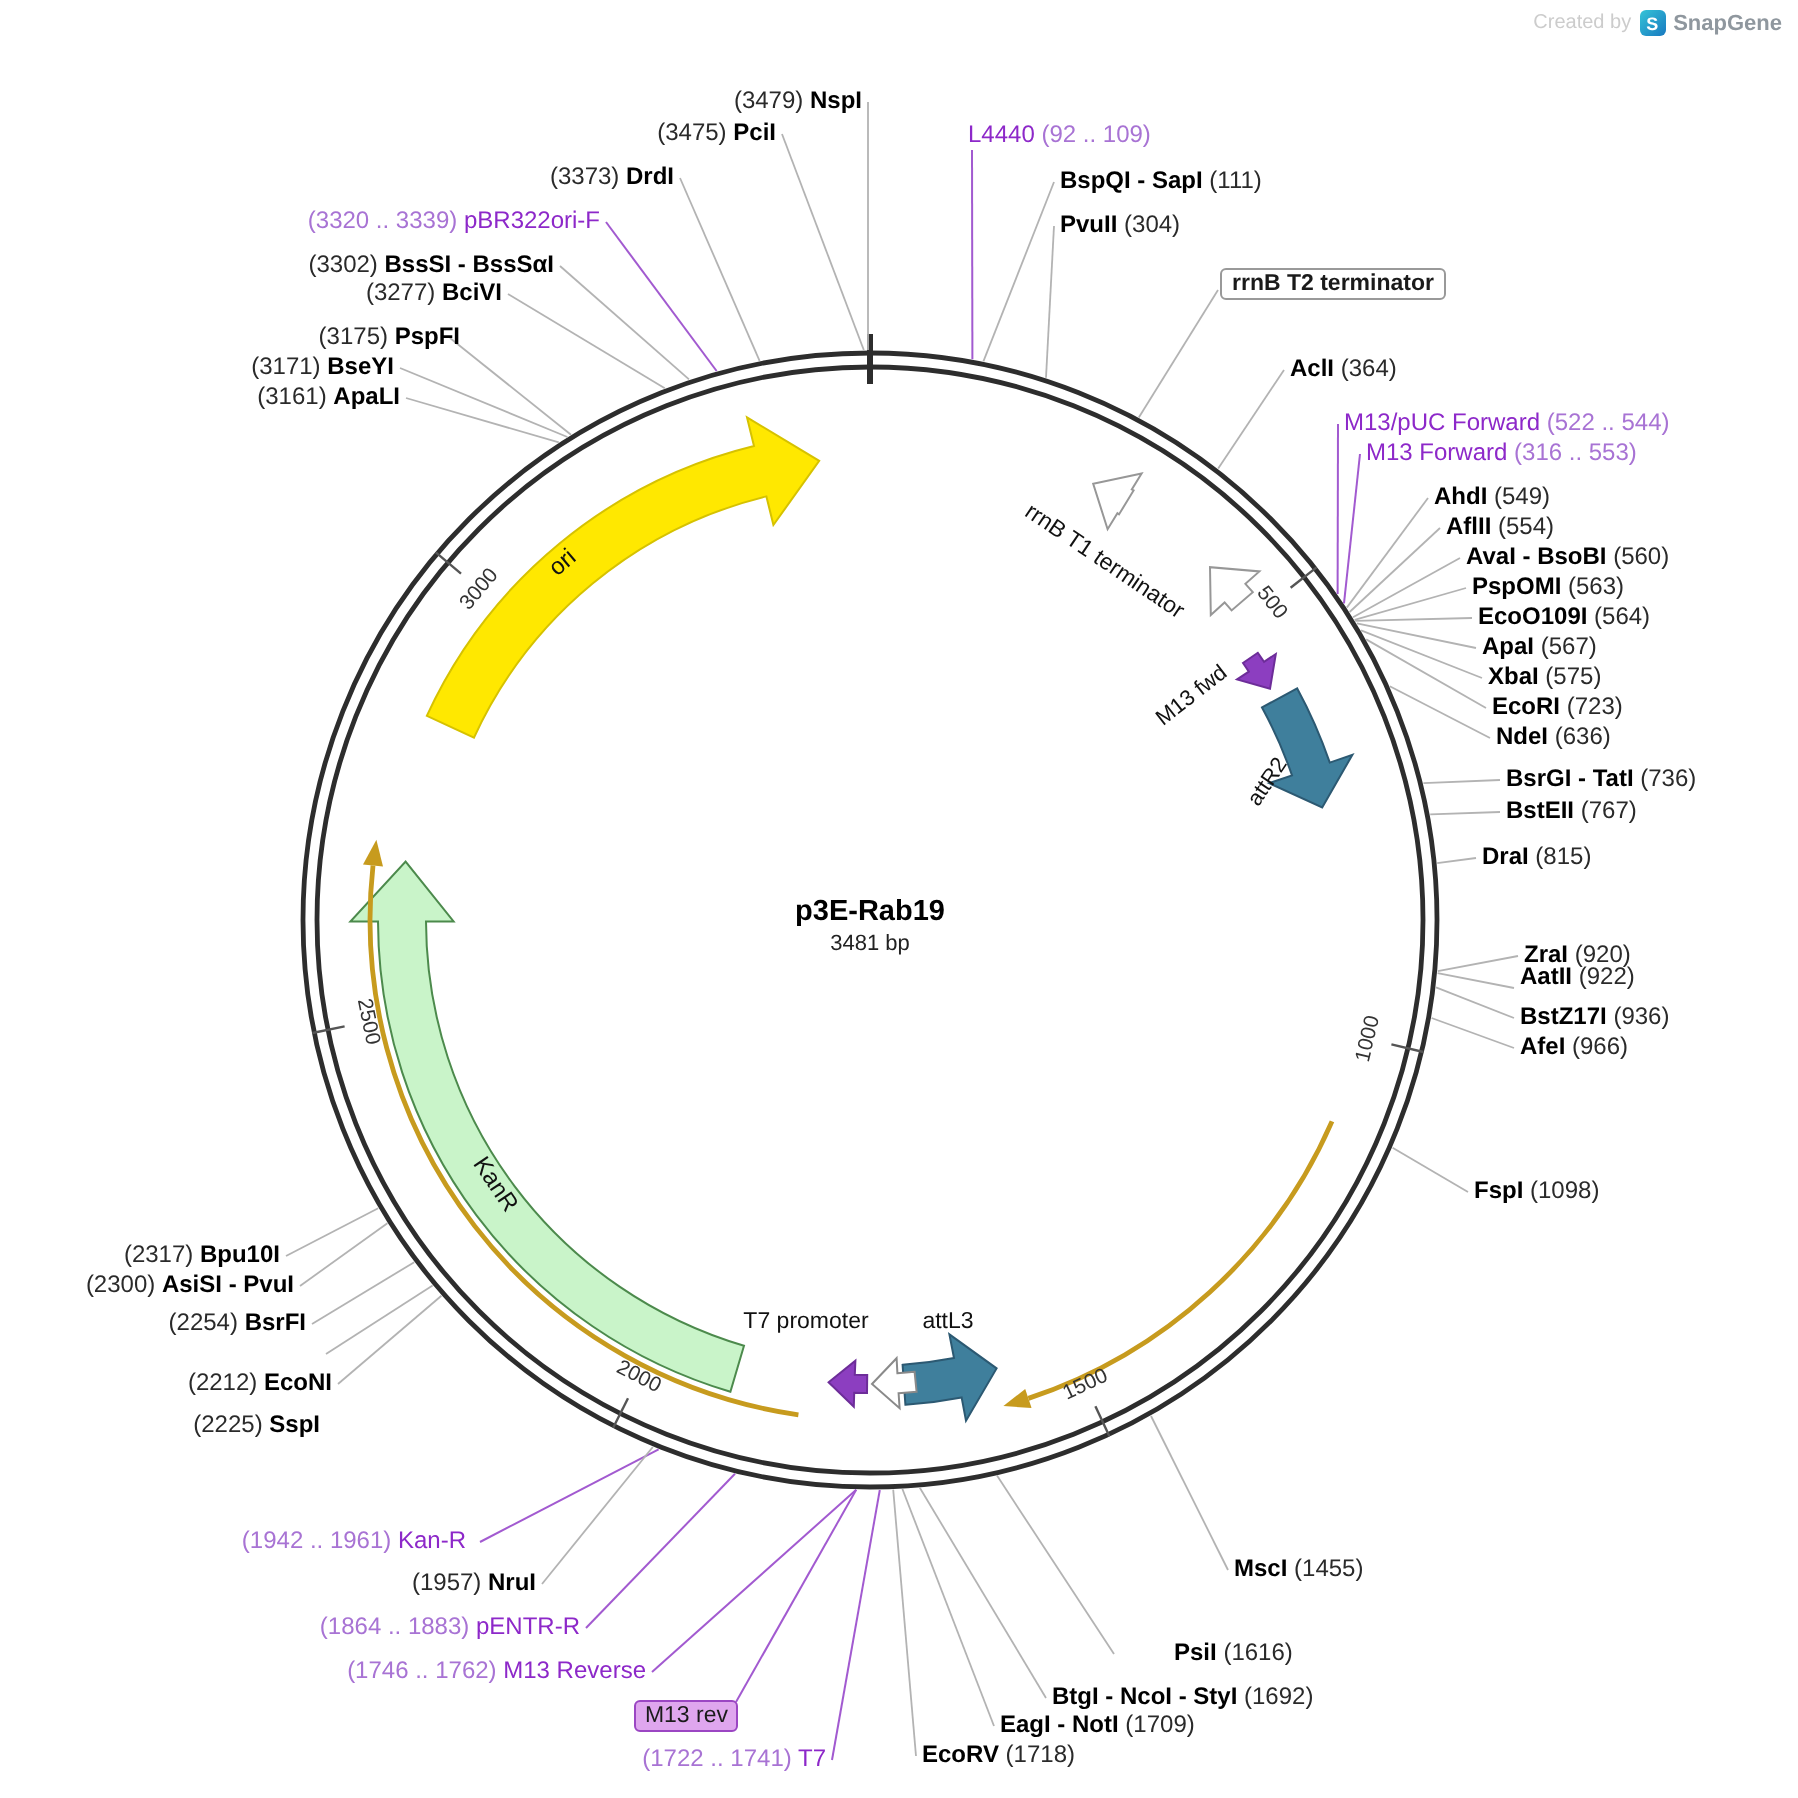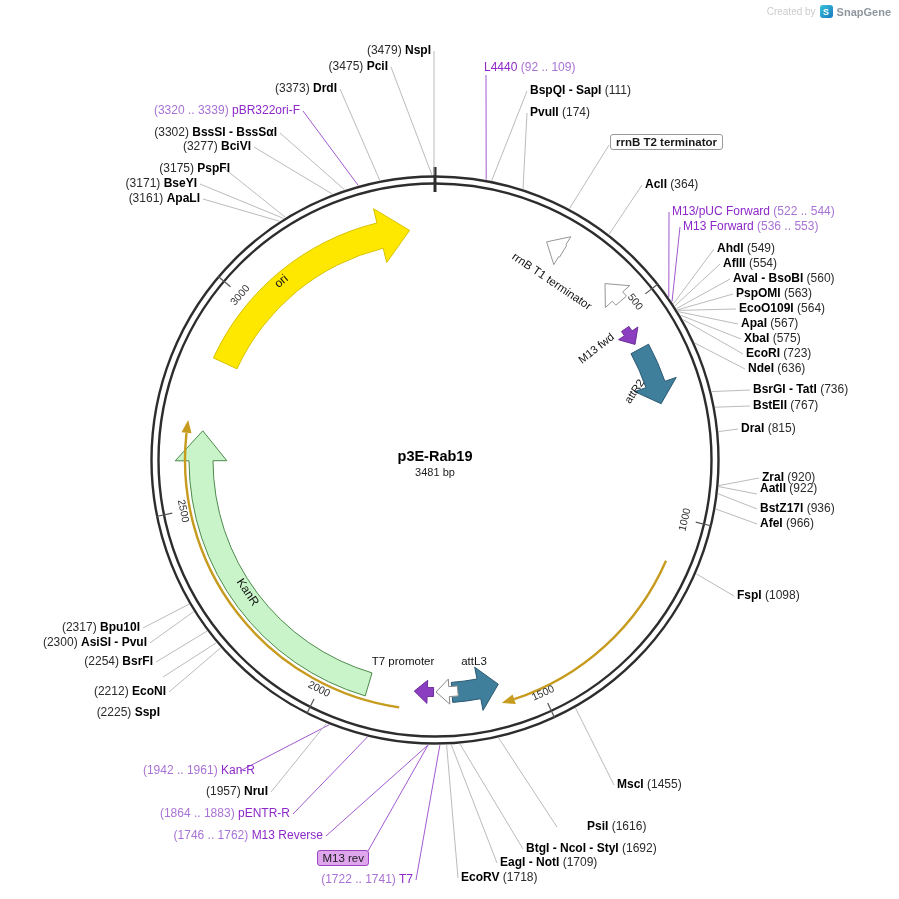--- a/index.html
+++ b/index.html
@@ -140,21 +140,21 @@
     <div class="lbl e" style="top: 126px; right: 622px;"><span class="pre">(3302) </span><span class="name">BssSI - BssSαI</span></div>
     <div class="lbl e" style="top: 140px; right: 648px;"><span class="pre">(3277) </span><span class="name">BciVI</span></div>
     <div class="lbl e" style="top: 162px; right: 669px; text-align: center;"><span class="pre">(3175) </span><span class="name">PspFI</span></div>
     <div class="lbl e" style="top: 177px; right: 702px;"><span class="pre">(3171) </span><span class="name">BseYI</span></div>
     <div class="lbl e" style="top: 192px; right: 699px;"><span class="pre">(3161) </span><span class="name">ApaLI</span></div>
     <div class="lbl e" style="top: 621px; right: 759px;"><span class="pre">(2317) </span><span class="name">Bpu10I</span></div>
     <div class="lbl e" style="top: 636px; right: 752px;"><span class="pre">(2300) </span><span class="name">AsiSI - PvuI</span></div>
     <div class="lbl e" style="top: 655px; right: 746px;"><span class="pre">(2254) </span><span class="name">BsrFI</span></div>
     <div class="lbl e" style="top: 670px; right: 739px; margin-top: 36px;"><span class="pre">(2225) </span><span class="name">SspI</span></div>
     <div class="lbl e" style="top: 685px; right: 733px;"><span class="pre">(2212) </span><span class="name">EcoNI</span></div>
-    <div class="lbl p" style="top: 764px; right: 644px;"><span class="pre">(1942 .. 1961) </span><span class="name">Kan-R</span></div>
+    <div class="lbl p" style="top: 764px; right: 666px;"><span class="pre">(1942 .. 1961) </span><span class="name">Kan-R</span></div>
     <div class="lbl e" style="top: 785px; right: 631px;"><span class="pre">(1957) </span><span class="name">NruI</span></div>
     <div class="lbl p" style="top: 807px; right: 609px;"><span class="pre">(1864 .. 1883) </span><span class="name">pENTR-R</span></div>
     <div class="lbl p" style="top: 829px; right: 576px;"><span class="pre">(1746 .. 1762) </span><span class="name">M13 Reverse</span></div>
     <div class="lbl box-p" style="top: 850px; right: 530px;"><span class="name">M13 rev</span></div>
     <div class="lbl p" style="top: 873px; right: 486px;"><span class="pre">(1722 .. 1741) </span><span class="name">T7</span></div>
     <div class="lbl e" style="top: 871px; left: 461px;"><span class="name">EcoRV</span><span class="post"> (1718)</span></div>
     <div class="lbl e" style="top: 856px; left: 500px;"><span class="name">EagI - NotI</span><span class="post"> (1709)</span></div>
     <div class="lbl e" style="top: 842px; left: 526px;"><span class="name">BtgI - NcoI - StyI</span><span class="post"> (1692)</span></div>
     <div class="lbl e" style="top: 820px; left: 560px; margin-left: 27px;"><span class="name">PsiI</span><span class="post"> (1616)</span></div>
     <div class="lbl e" style="top: 778px; left: 617px;"><span class="name">MscI</span><span class="post"> (1455)</span></div>
@@ -168,25 +168,25 @@
     <div class="lbl e" style="top: 383px; left: 753px;"><span class="name">BsrGI - TatI</span><span class="post"> (736)</span></div>
     <div class="lbl e" style="top: 362px; left: 748px;"><span class="name">NdeI</span><span class="post"> (636)</span></div>
     <div class="lbl e" style="top: 347px; left: 746px;"><span class="name">EcoRI</span><span class="post"> (723)</span></div>
     <div class="lbl e" style="top: 332px; left: 744px;"><span class="name">XbaI</span><span class="post"> (575)</span></div>
     <div class="lbl e" style="top: 317px; left: 741px;"><span class="name">ApaI</span><span class="post"> (567)</span></div>
     <div class="lbl e" style="top: 302px; left: 739px;"><span class="name">EcoO109I</span><span class="post"> (564)</span></div>
     <div class="lbl e" style="top: 287px; left: 736px;"><span class="name">PspOMI</span><span class="post"> (563)</span></div>
     <div class="lbl e" style="top: 272px; left: 733px;"><span class="name">AvaI - BsoBI</span><span class="post"> (560)</span></div>
     <div class="lbl e" style="top: 257px; left: 723px;"><span class="name">AflII</span><span class="post"> (554)</span></div>
     <div class="lbl e" style="top: 242px; left: 717px;"><span class="name">AhdI</span><span class="post"> (549)</span></div>
-    <div class="lbl p" style="top: 220px; left: 683px;"><span class="name">M13 Forward</span><span class="post"> (536 .. 553)</span></div>
+    <div class="lbl p" style="top: 220px; left: 683px;"><span class="name">M13 Forward</span><span class="post"> (316 .. 553)</span></div>
     <div class="lbl p" style="top: 205px; left: 672px;"><span class="name">M13/pUC Forward</span><span class="post"> (522 .. 544)</span></div>
     <div class="lbl e" style="top: 178px; left: 645px;"><span class="name">AclI</span><span class="post"> (364)</span></div>
     <div class="lbl box-w" style="top: 134px; left: 610px;"><span class="name">rrnB T2 terminator</span></div>
-    <div class="lbl e" style="top: 106px; left: 530px;"><span class="name">PvuII</span><span class="post"> (174)</span></div>
+    <div class="lbl e" style="top: 106px; left: 530px;"><span class="name">PvuII</span><span class="post"> (304)</span></div>
     <div class="lbl e" style="top: 84px; left: 530px;"><span class="name">BspQI - SapI</span><span class="post"> (111)</span></div>
     <div class="lbl p" style="top: 61px; left: 484px;"><span class="name">L4440</span><span class="post"> (92 .. 109)</span></div>
     <div class="inner" style="left: 281px; top: 281px; font-size: 12px; transform: translate(-50%, -50%) rotate(-40deg);">ori</div>
     <div class="inner" style="left: 248px; top: 592px; font-size: 12px; transform: translate(-50%, -50%) rotate(56deg);">KanR</div>
     <div class="inner" style="left: 552px; top: 281px; font-size: 11.5px; transform: translate(-50%, -50%) rotate(34deg);">rrnB T1 terminator</div>
     <div class="inner" style="left: 596px; top: 348px; font-size: 11px; transform: translate(-50%, -50%) rotate(-38deg);">M13 fwd</div>
     <div class="inner" style="left: 634px; top: 391px; font-size: 11px; transform: translate(-50%, -50%) rotate(-56deg);">attR2</div>
     <div class="inner" style="left: 403px; top: 661px; font-size: 11.5px; transform: translate(-50%, -50%) rotate(0deg);">T7 promoter</div>
     <div class="inner" style="left: 474px; top: 661px; font-size: 11.5px; transform: translate(-50%, -50%) rotate(0deg);">attL3</div>
   </div>

